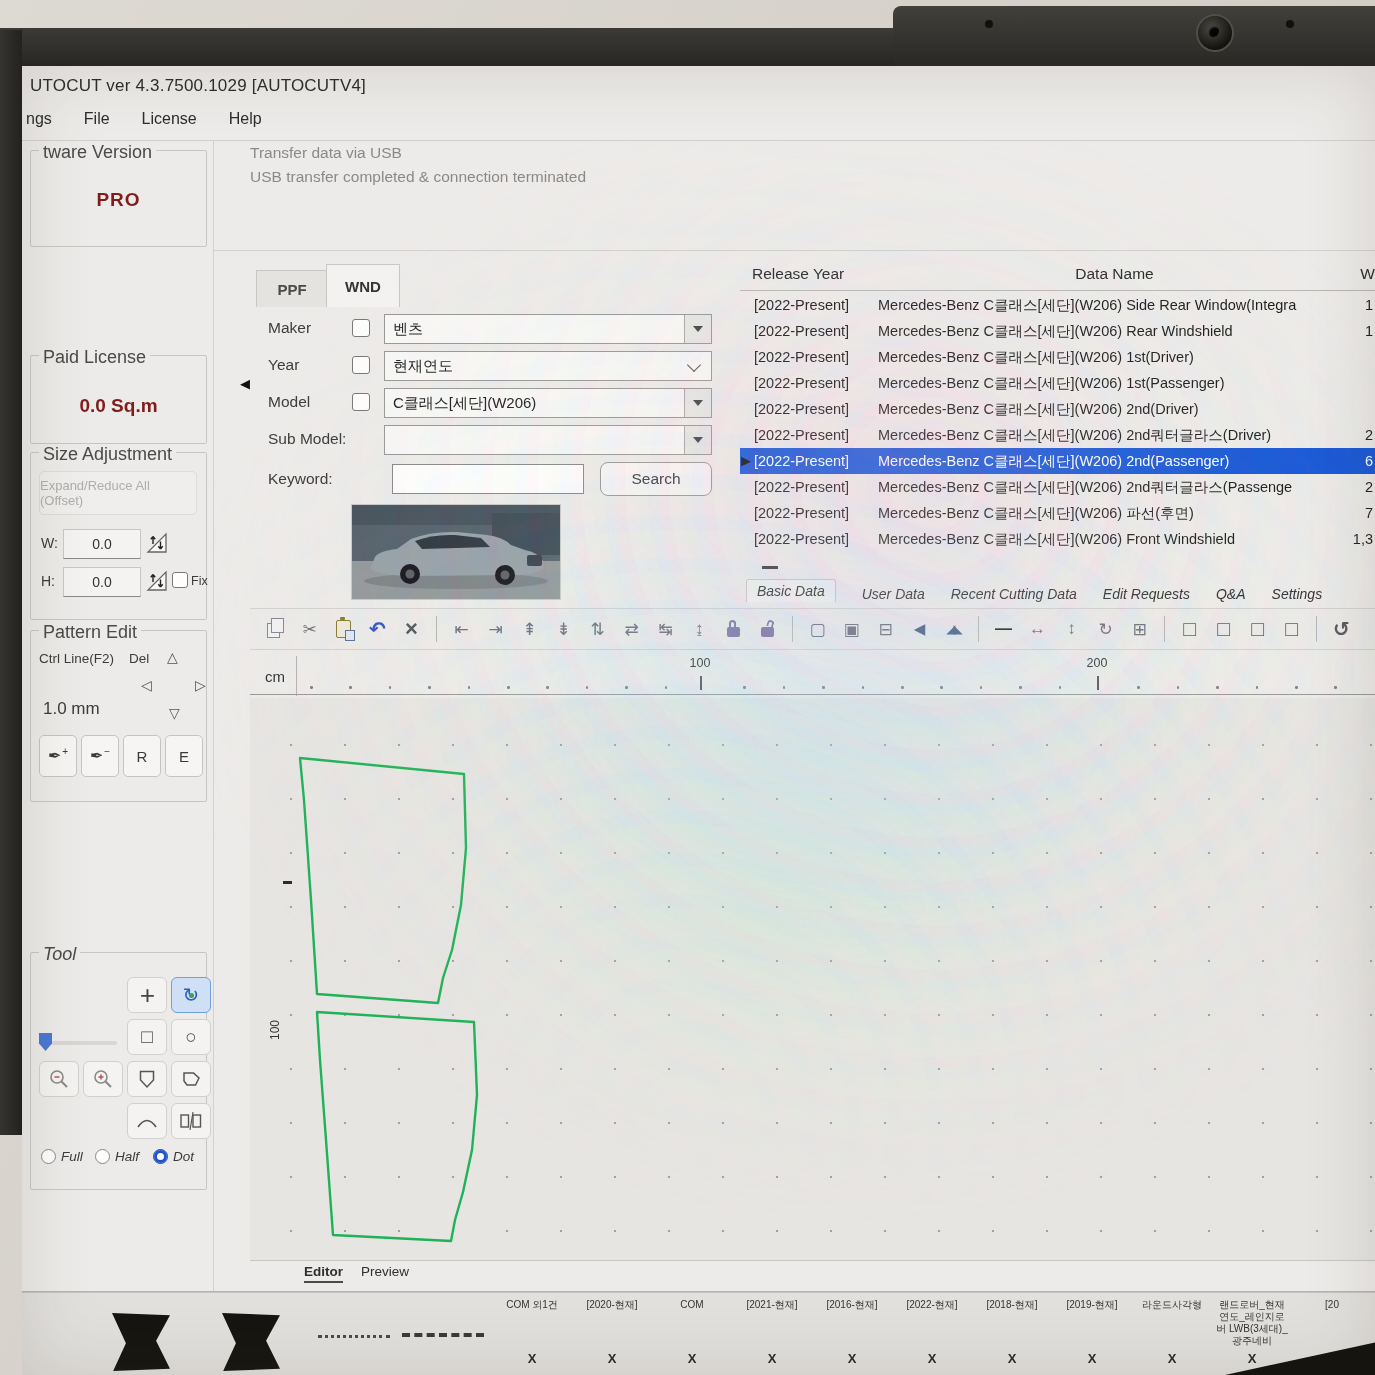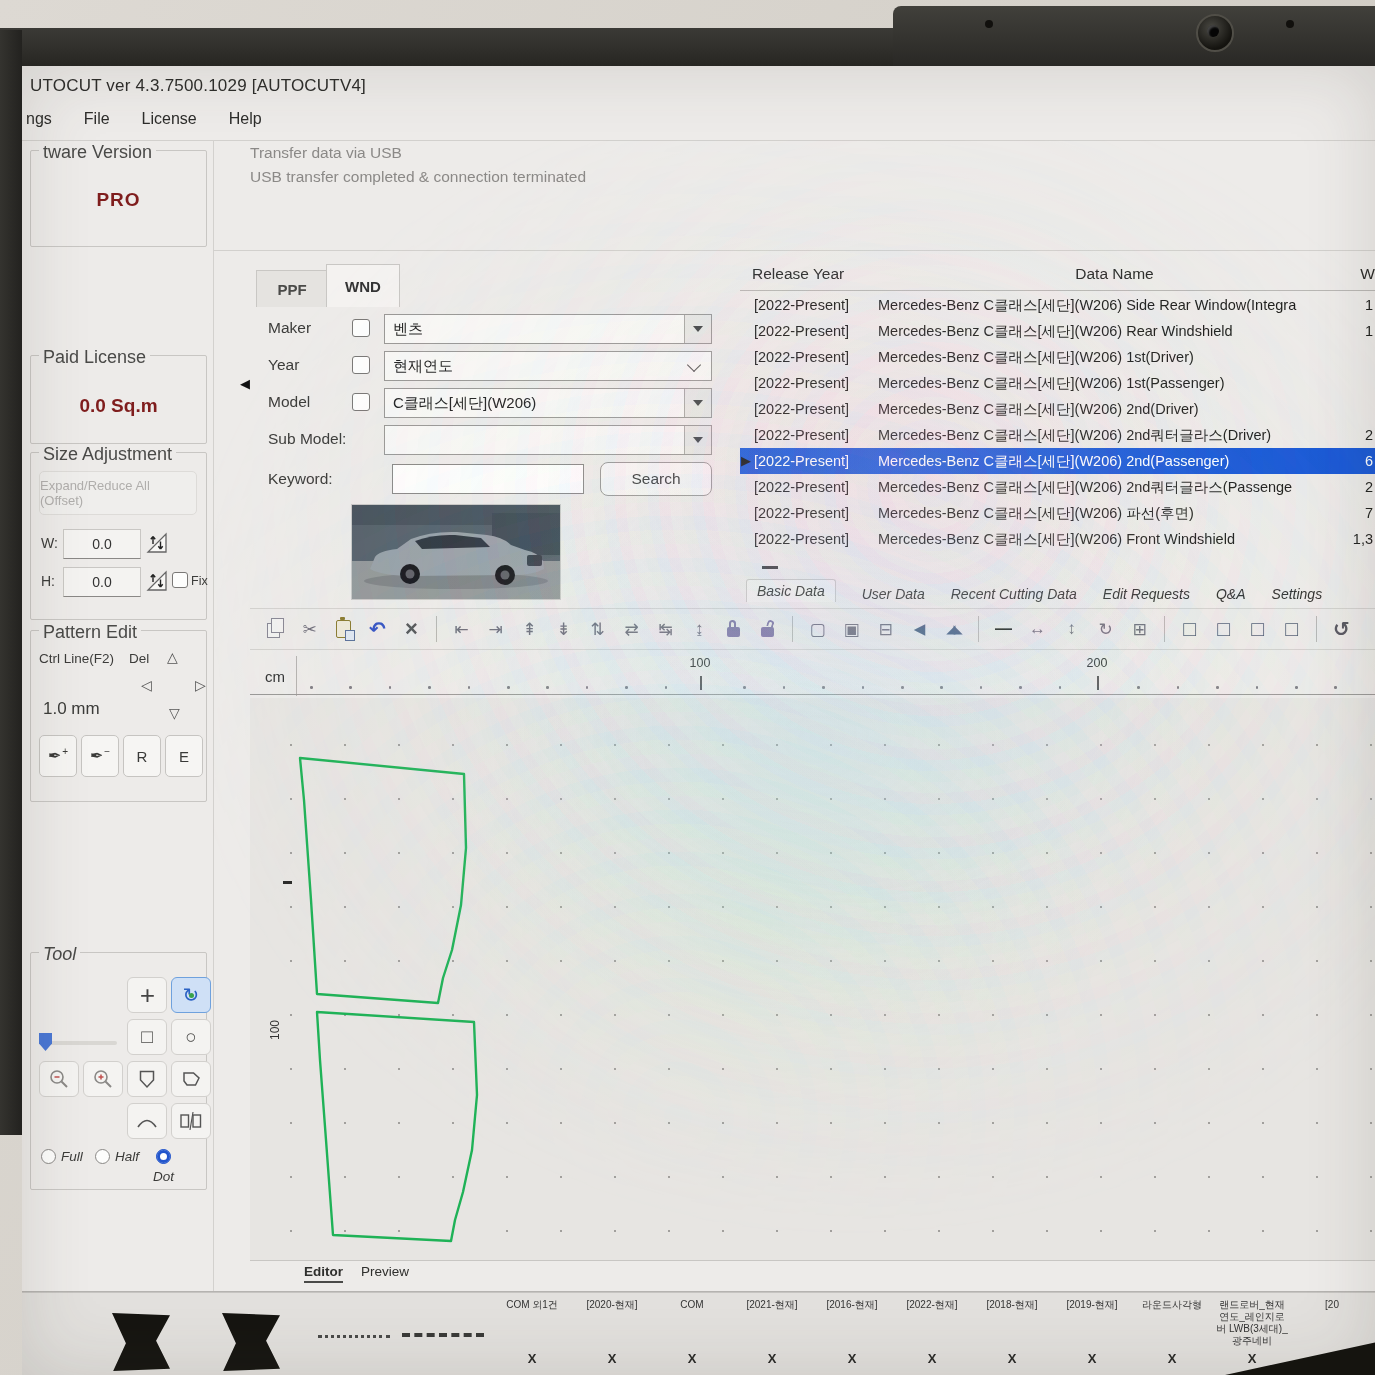--- a/index.html
+++ b/index.html
@@ -261,21 +261,21 @@
     <div class="slider-handle" style="left:8px;top:80px;"></div>
     <div id="tool-radios">
         <label class="radio" style="left: 10px; top: 196px;">
           <span class="rb"></span>
           <span>Full</span>
         </label>
         <label class="radio" style="left: 64px; top: 196px;">
           <span class="rb"></span>
           <span>Half</span>
         </label>
-        <label class="radio sel" style="left: 122px; top: 196px; flex-direction: column;">
+        <label class="radio sel" style="left: 122px; top: 196px;">
           <span class="rb"></span>
           <span>Dot</span>
         </label>
       </div>
   </div>
 
   <span class="abs collapse-arrow">◀</span>
   <div id="search-tabs"></div>
   <div class="abs" id="form-rows" style="left:256px;top:312px;width:470px;height:150px;">
       <div class="f-row" style="top: 0px;">

